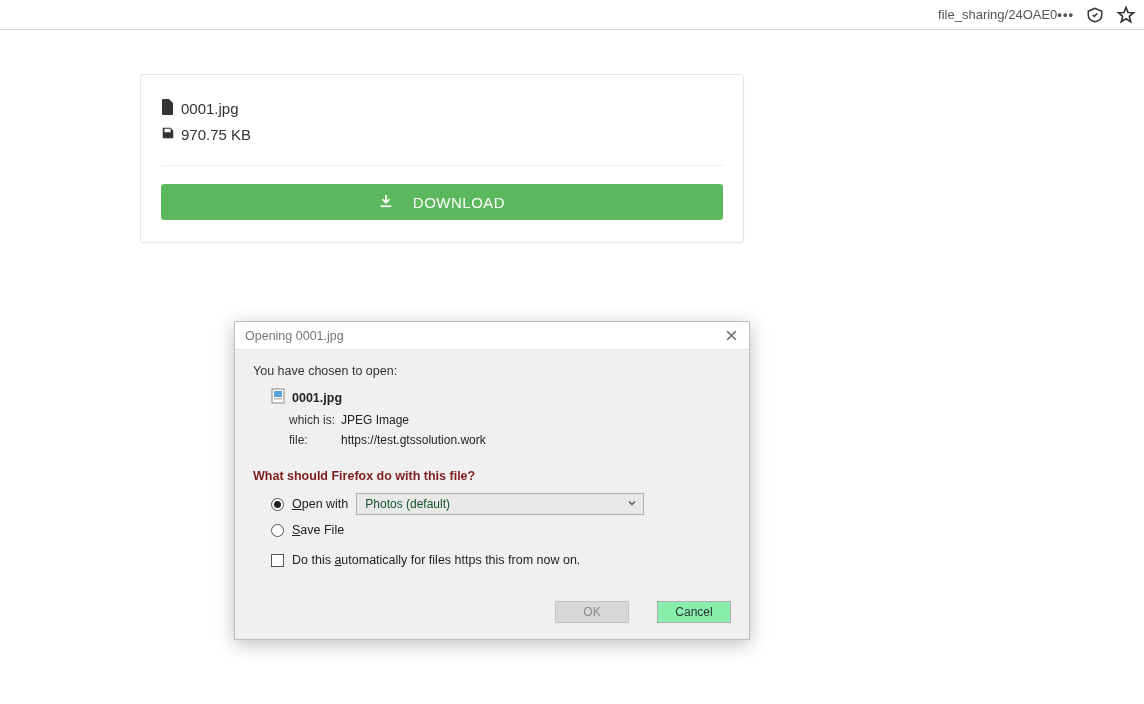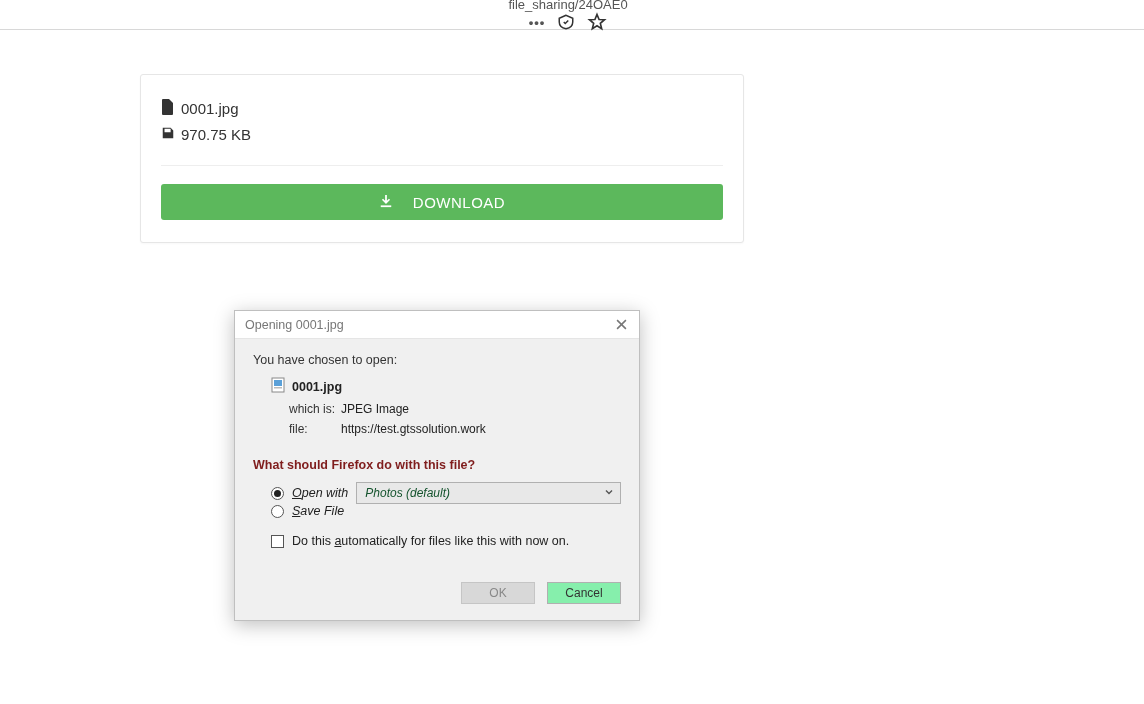--- a/index.html
+++ b/index.html
@@ -11,25 +11,24 @@
     width: 1144px;
     height: 704px;
     overflow: hidden;
     position: relative;
   }
   .browser-bar {
     height: 30px;
     border-bottom: 1px solid #d8d8d8;
     display: flex;
     align-items: center;
-    justify-content: center;
+    justify-content: flex-end;
     padding: 0 8px 0 0;
     font-size: 13px;
     color: #666;
-    flex-direction: column;
   }
   .browser-url { padding-left: 0; color: #555; font-size: 13px; }
   .browser-actions { display: flex; align-items: center; gap: 12px; }
   .browser-actions svg { display: block; }
   .page {
     padding: 44px 0 0 0;
   }
   .card {
     width: 604px;
     margin-left: 140px;
@@ -65,22 +64,22 @@
     border-radius: 3px;
     font-size: 15px;
     letter-spacing: 0.5px;
     cursor: pointer;
   }
 
   
   .dialog {
     position: absolute;
     left: 234px;
-    top: 310px;
-    width: 406px;
+    top: 321px;
+    width: 516px;
     background: #fff;
     border: 1px solid #bfbfbf;
     box-shadow: 0 4px 18px rgba(0,0,0,0.25);
     font-size: 12.5px;
   }
   .dialog-titlebar {
     display: flex;
     align-items: center;
     justify-content: space-between;
     height: 28px;
@@ -107,24 +106,23 @@
     font-weight: 600; color: #222; font-size: 12.5px;
   }
   .kv { display: flex; margin-left: 18px; margin-top: 6px; color: #333; font-size: 12px; }
   .kv-label { color: #333; min-width: 52px; }
   .kv-value { color: #222; }
   .question {
     font-weight: 600; color: #7f1d1d; margin: 22px 0 10px 0; font-size: 12.5px;
   }
   .option-row {
     display: flex; align-items: center; gap: 8px;
-    margin-left: 18px; 
+    margin-left: 18px; margin-bottom: 8px;
     font-size: 12.5px;
     color: #222;
-    font-style: italic;
   }
   .radio {
     width: 13px; height: 13px; border: 1px solid #555; border-radius: 50%;
     display: inline-flex; align-items: center; justify-content: center; background: #fff;
     cursor: pointer;
   }
   .radio.checked::after {
     content: ""; width: 7px; height: 7px; background: #222; border-radius: 50%;
   }
   .select {
@@ -140,21 +138,21 @@
   }
   .checkbox {
     width: 13px; height: 13px; border: 1px solid #555; background: #fff;
     display: inline-block; cursor: pointer;
   }
   .auto-row {
     display: flex; align-items: center; gap: 8px; margin-left: 18px; margin-top: 16px;
     font-size: 12.5px;
   }
   .dialog-footer {
-    display: flex; justify-content: flex-end; gap: 12px;
+    display: flex; justify-content: flex-end; gap: 28px;
     margin-top: 34px;
   }
   .dlg-btn {
     min-width: 74px; height: 22px;
     border: 1px solid #b0b0b0; background: #e8e8e8;
     font-size: 12px; color: #333;
     cursor: pointer;
   }
   .dlg-btn.ok { background: #d8d8d8; color: #888; border-color: #c5c5c5; }
   .dlg-btn.cancel { background: #86efac; }
@@ -262,21 +260,21 @@
       </div>
     </div>
 
     <div class="option-row">
       <span class="radio"></span>
       <span><span class="under">S</span><span>ave File</span></span>
     </div>
 
     <div class="auto-row">
       <span class="checkbox"></span>
-      <span><span>Do this </span><span class="under">a</span><span>utomatically for files like this with now on.</span></span>
+      <span><span>Do this </span><span class="under">a</span><span>utomatically for files https this from now on.</span></span>
     </div>
 
     <div class="dialog-footer">
       <button class="dlg-btn ok">OK</button>
       <button class="dlg-btn cancel">Cancel</button>
     </div>
   </div>
 </div>
 
 </body></html>

